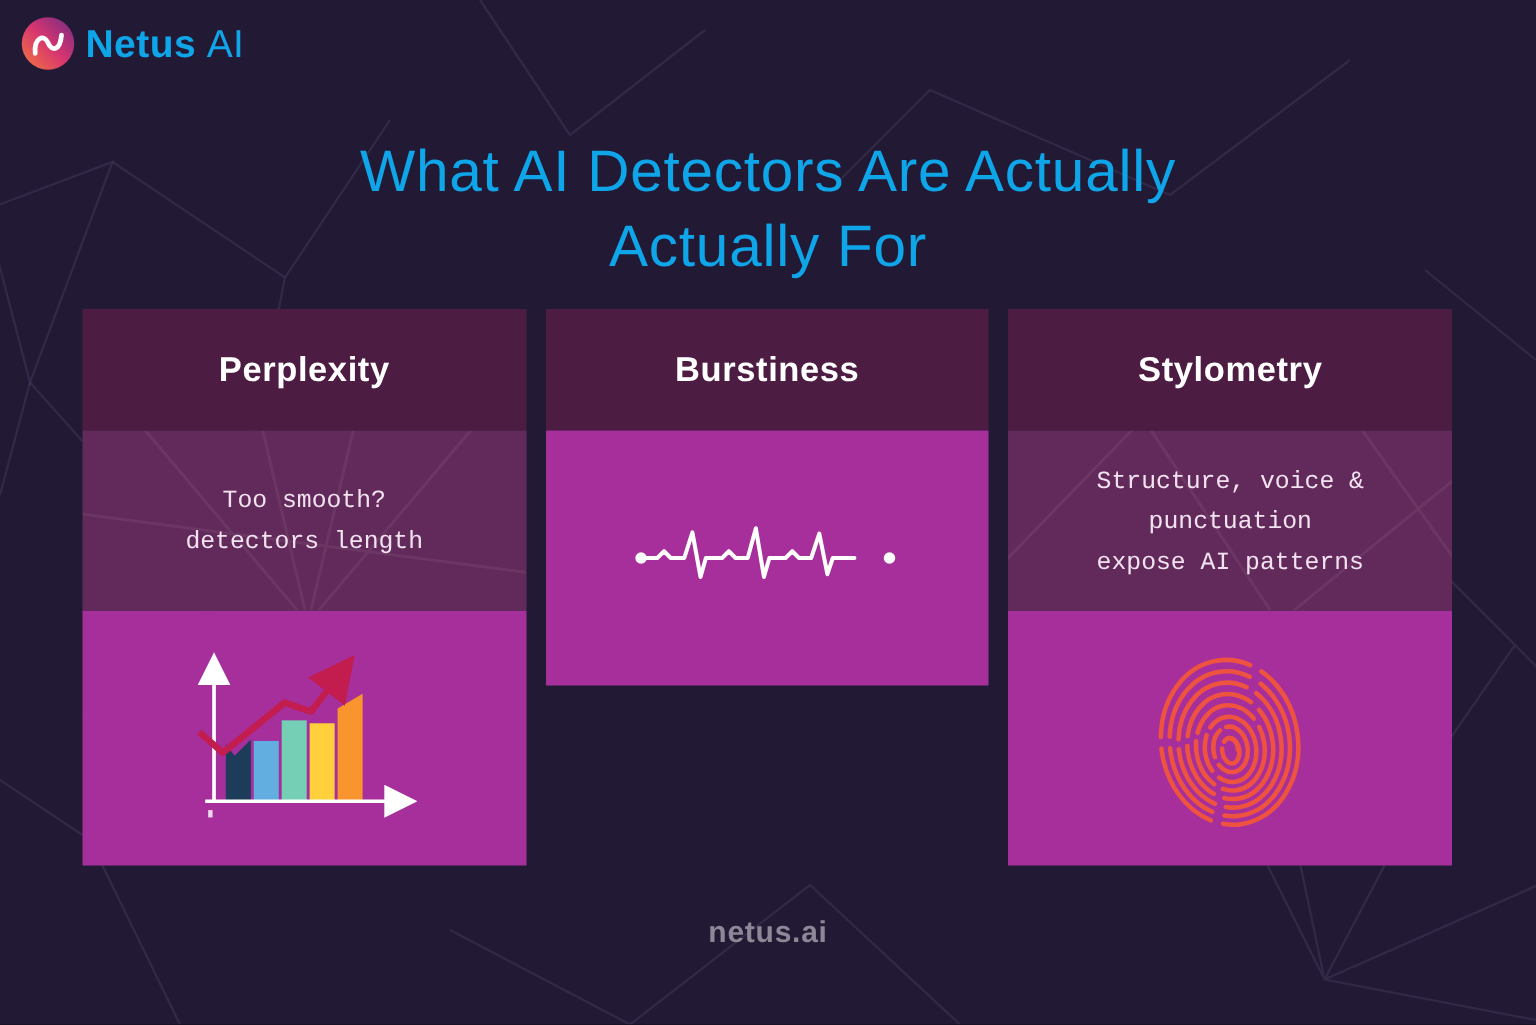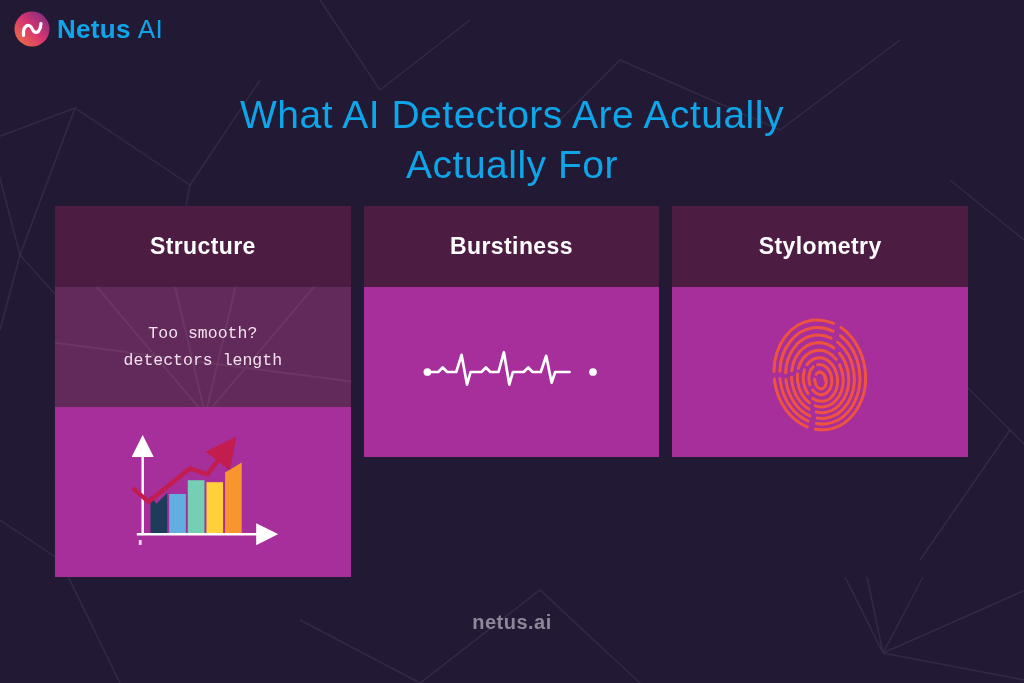--- a/index.html
+++ b/index.html
@@ -150,21 +150,21 @@
 
   <div class="title">
     <div>What AI Detectors Are Actually</div>
     <div>Actually For</div>
   </div>
 
   <div class="cards">
 
     <div class="card">
       <div class="card-header">
-        <h2>Structure</h2>
+        <h2>Perplexity</h2>
       </div>
       <div class="card-middle">
         <svg class="mid-mesh" viewBox="0 0 295 120" fill="none" stroke="#ffffff" stroke-opacity="0.06" stroke-width="2">
           <path d="M150,128 L35,-8 M150,128 L118,-8 M150,128 L182,-8 M150,128 L265,-8 M-5,55 L300,95"></path>
         </svg>
         <div class="desc">
           <div>Too smooth?</div>
           <div>detectors length</div>
         </div>
       </div>
@@ -203,20 +203,30 @@
             <circle cx="190" cy="25" r="2.8" fill="#ffffff"></circle>
           </g>
         </svg>
       </div>
     </div>
 
     <div class="card">
       <div class="card-header">
         <h2>Stylometry</h2>
       </div>
+      <div class="card-middle">
+        <svg class="mid-mesh" viewBox="0 0 295 120" fill="none" stroke="#ffffff" stroke-opacity="0.06" stroke-width="2">
+          <path d="M-5,90 L90,-8 M90,-8 L180,128 M180,128 L300,30 M230,-8 L300,90"></path>
+        </svg>
+        <div class="desc">
+          <div>Structure, voice &amp;</div>
+          <div>punctuation</div>
+          <div>expose AI patterns</div>
+        </div>
+      </div>
       <div class="card-bottom">
         <svg width="114" height="134" viewBox="0 0 120 140">
           <g fill="none" stroke="#ee5340" stroke-width="3.2" stroke-linecap="round" transform="rotate(-8 60 75)">
             <ellipse cx="60" cy="79" rx="6" ry="9" stroke-dasharray="26 5"></ellipse>
             <ellipse cx="60" cy="78" rx="12" ry="16" stroke-dasharray="34 6 20 5"></ellipse>
             <ellipse cx="60" cy="78" rx="18" ry="23" stroke-dasharray="44 7 26 6"></ellipse>
             <ellipse cx="60" cy="77" rx="24" ry="30" stroke-dasharray="52 7 34 6"></ellipse>
             <ellipse cx="60" cy="76" rx="30" ry="37" stroke-dasharray="62 8 40 7"></ellipse>
             <ellipse cx="60" cy="75" rx="36" ry="44" stroke-dasharray="72 8 48 7"></ellipse>
             <ellipse cx="60" cy="74" rx="42" ry="51" stroke-dasharray="84 9 56 8"></ellipse>

